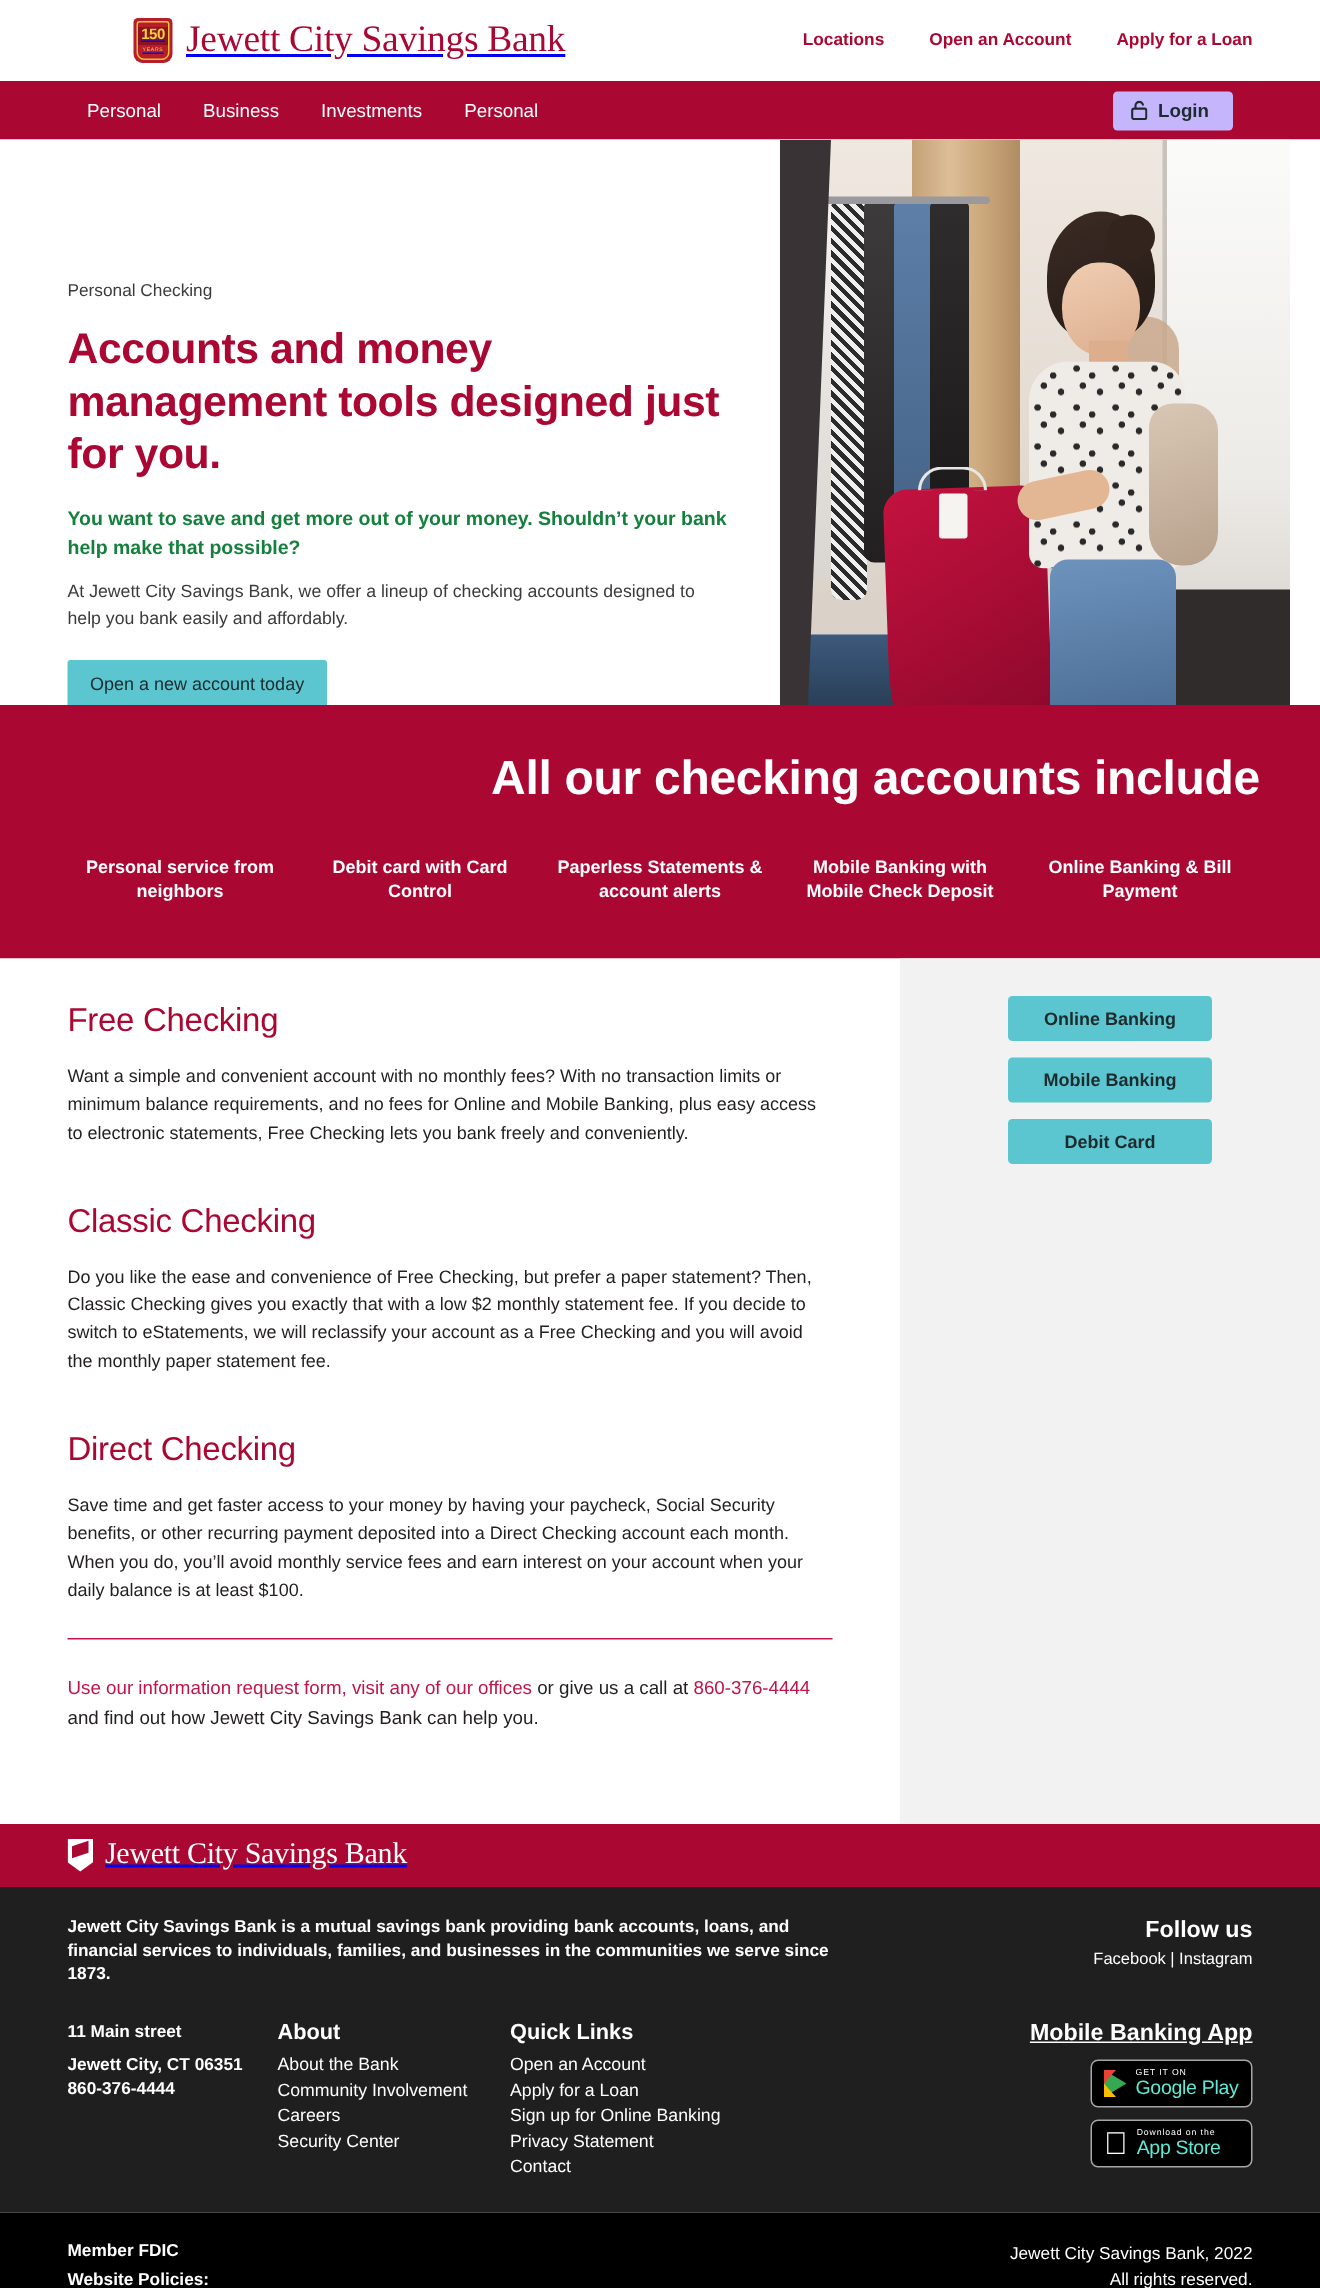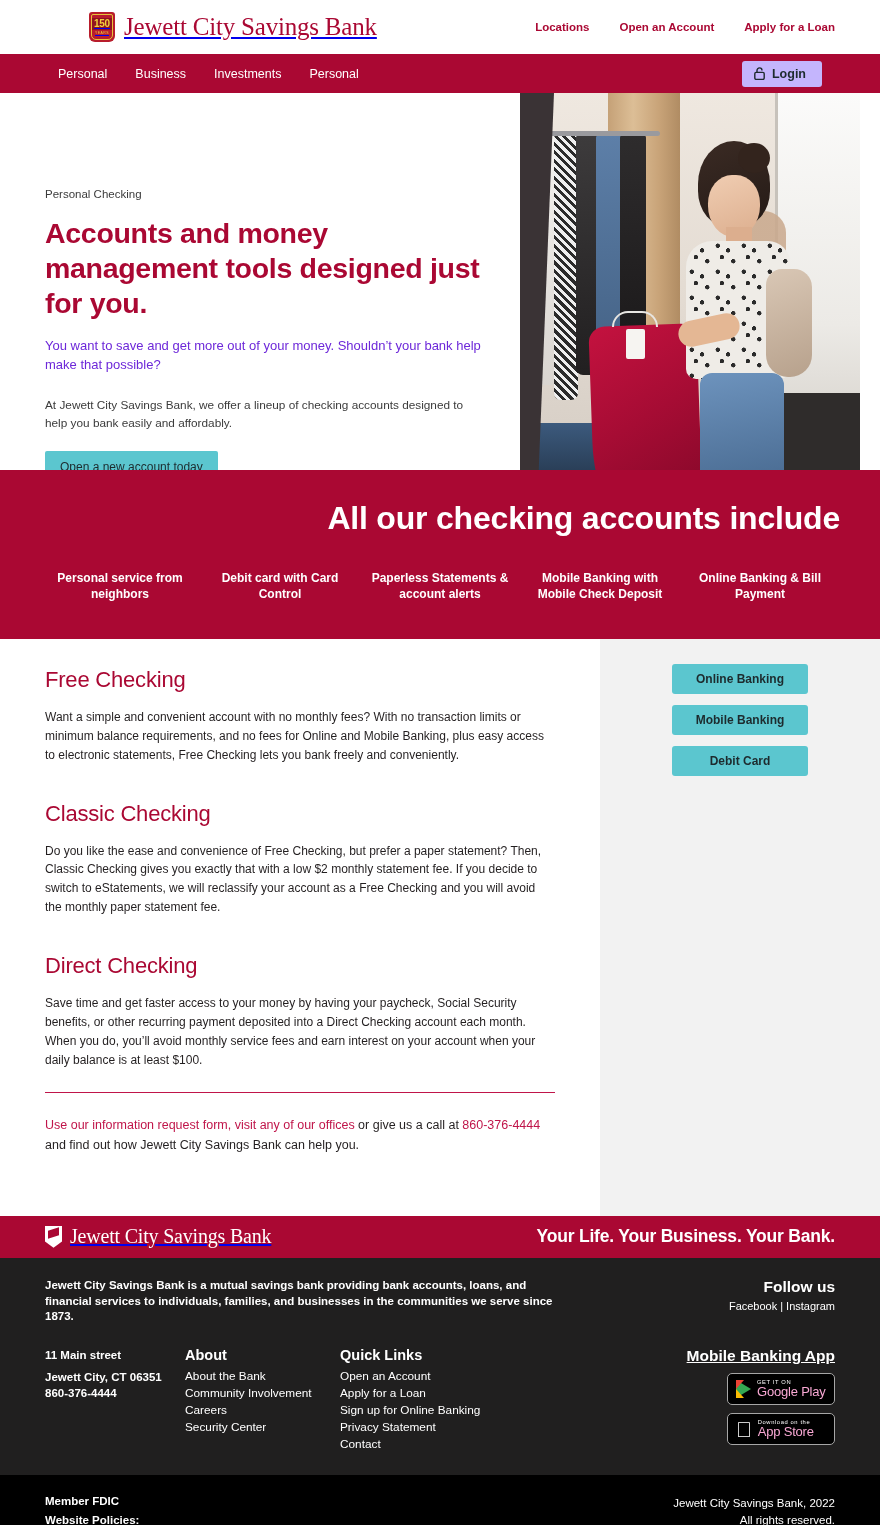--- a/index.html
+++ b/index.html
@@ -128,24 +128,24 @@
   .hero-h1 {
     font-size: 28.5px;
     line-height: 1.22;
     color: #aa0833;
     font-weight: bold;
     margin-bottom: 17px;
     letter-spacing: -0.3px;
   }
   .hero-sub {
     font-size: 13px;
-    font-weight: normal;
+    font-weight: bold;
     line-height: 1.42;
-    color: #6d28d9;
-    margin-bottom: 23px;
+    color: #15803d;
+    margin-bottom: 12px;
   }
   .hero-body {
     font-size: 11.8px;
     line-height: 1.5;
     color: #3b3b3b;
     margin-bottom: 18px;
   }
   .cta-btn {
     display: inline-block;
     background: #5bc6cf;
@@ -461,21 +461,21 @@
     border-right: 8px solid transparent;
   }
   .gp-tri::after {
     content: "";
     position: absolute; left: -15px; top: 0;
     border-bottom: 9px solid #fbbc04;
     border-right: 8px solid transparent;
   }
   .badge-text { text-align: left; line-height: 1.05; }
   .badge-sm { font-size: 5.8px; letter-spacing: 0.6px; color: #ffffff; }
-  .badge-lg { font-size: 13px; color: #f9a8d4; letter-spacing: -0.2px; }
+  .badge-lg { font-size: 13px; color: #5eead4; letter-spacing: -0.2px; }
   .apple-glyph { font-size: 21px; color: #ffffff; line-height: 1; flex: 0 0 auto; }
 
   
   .legal {
     background: #000000;
     padding: 20px 45px 26px;
     color: #ffffff;
     position: relative;
     min-height: 190px;
   }
@@ -605,21 +605,20 @@
       <button class="side-btn">Mobile Banking</button>
       <button class="side-btn">Debit Card</button>
     </div>
   </div>
 
   <div class="footer-band">
     <a class="fb-brand" href="#">
       <span class="fb-mark"></span>
       <span class="fb-name">Jewett City Savings Bank</span>
     </a>
-    <div class="fb-tagline">Your Life. Your Business. Your Bank.</div>
   </div>
 
   <div class="footer-dark">
     <div class="fd-top">
       <div class="fd-desc">Jewett City Savings Bank is a mutual savings bank providing bank accounts, loans, and financial services to individuals, families, and businesses in the communities we serve since 1873.</div>
       <div class="fd-follow">
         <div class="fd-follow-title">Follow us</div>
         <div class="fd-social"><a href="#">Facebook</a><span class="fd-sep">|</span><a href="#">Instagram</a></div>
       </div>
     </div>

